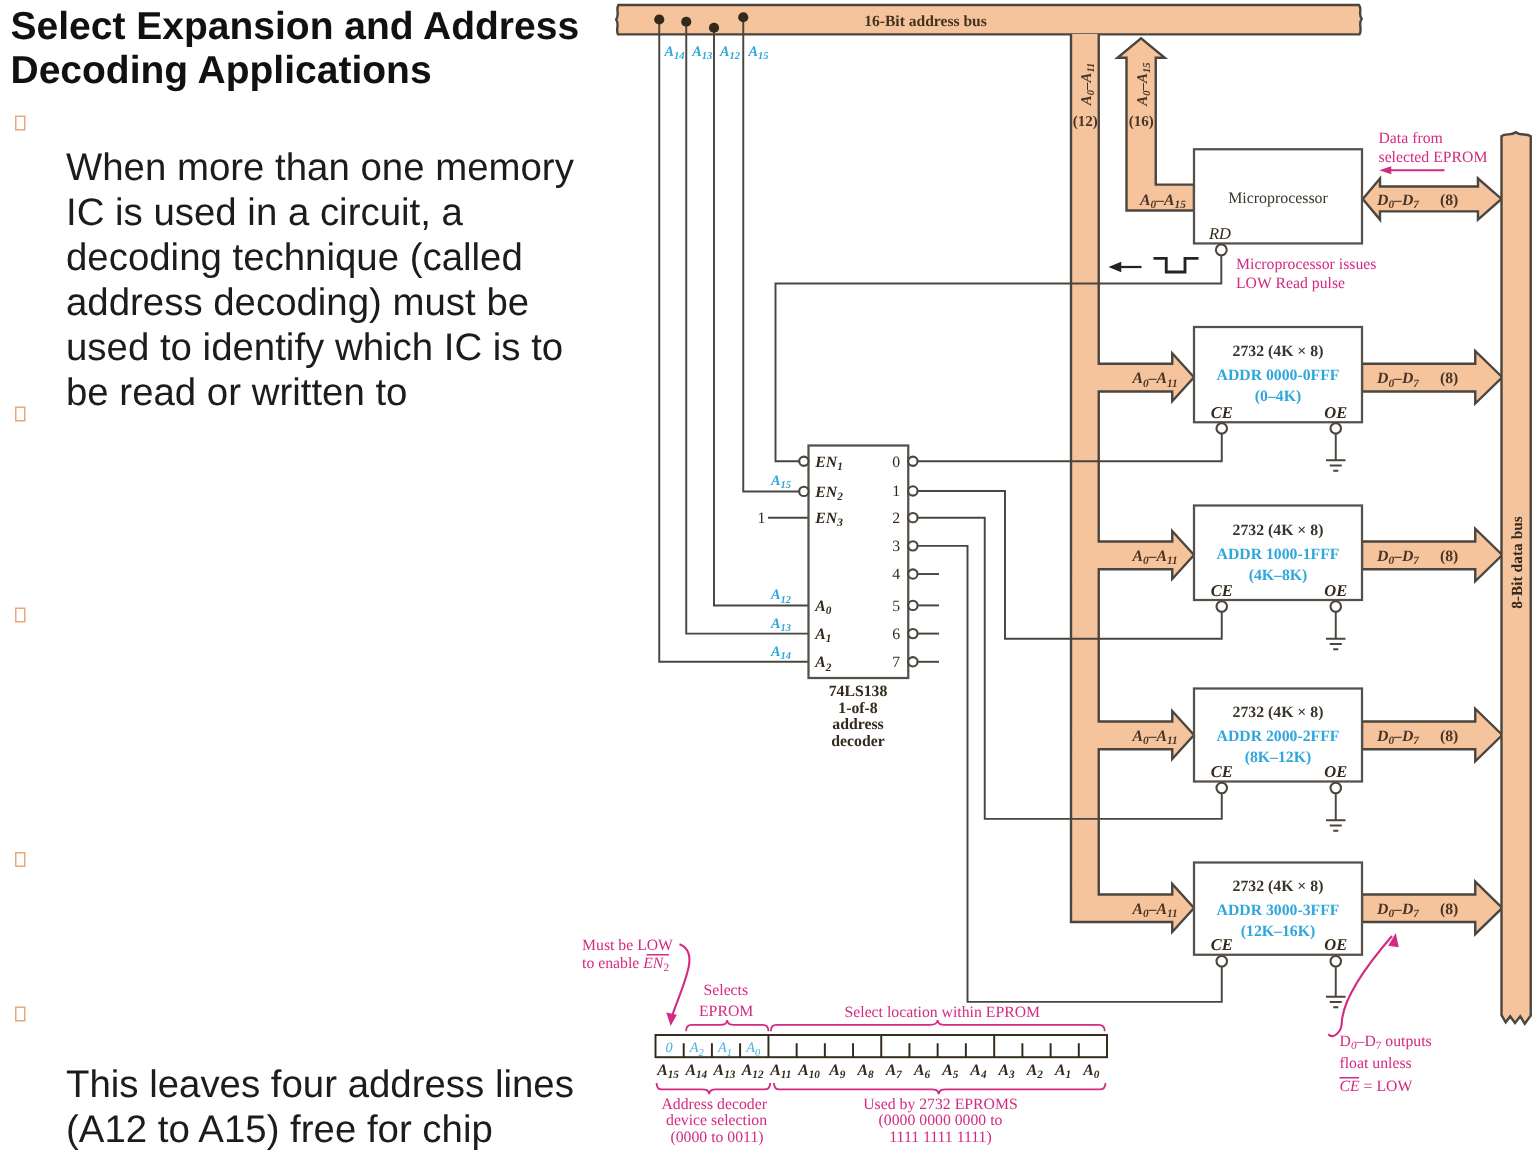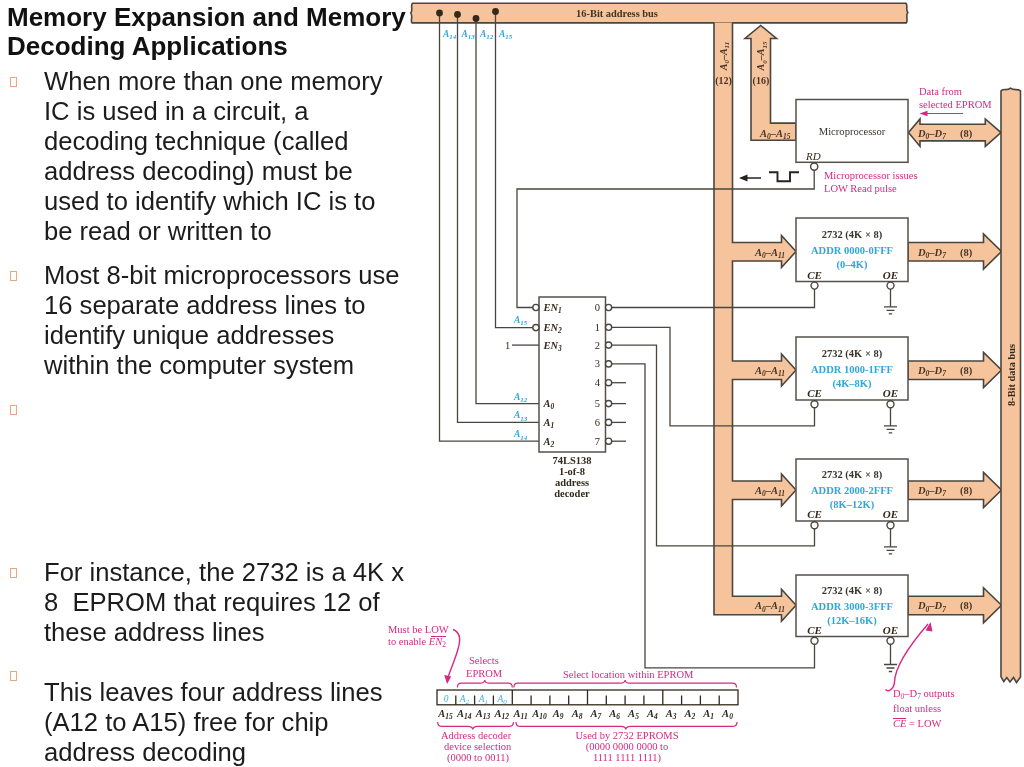--- a/index.html
+++ b/index.html
@@ -1,38 +1,36 @@
 <!DOCTYPE html>
 <html><head>
 <meta charset="utf-8">
 <style>
   html,body{margin:0;padding:0;}
   #page{position:relative;width:1024px;height:767px;background:#ffffff;overflow:hidden;
         font-family:"Liberation Sans",sans-serif;}
   .title{position:absolute;left:7px;top:3px;width:420px;font-size:26px;line-height:29px;
          font-weight:bold;color:#111;}
-  .para{position:absolute;left:44px;width:400px;font-size:25.6px;line-height:30px;color:#1c1c1c;}
+  .para{position:absolute;left:44px;width:400px;font-size:25.6px;line-height:30px;color:#1c1c1c;margin-top:31px;}
   .bl{position:absolute;left:10px;width:5.4px;height:8px;border:1.4px solid #e9a77c;background:#fff;}
   svg{position:absolute;left:0;top:0;}
   svg text{font-family:"Liberation Serif",serif;}
 </style>
 </head>
 <body>
 <div id="page">
-  <div class="title">Memory Expansion and Memory Decoding Applications</div>
+  <div class="title">Select Expansion and Address Decoding Applications</div>
 
   <div class="para" style="top:66.2px">When more than one memory<br>IC is used in a circuit, a<br>decoding technique (called<br>address decoding) must be<br>used to identify which IC is to<br>be read or written to</div>
   <div class="bl" style="top:77px"></div>
 
-  <div class="para" style="top:260px">Most 8-bit microprocessors use<br>16 separate address lines to<br>identify unique addresses<br>within the computer system</div>
   <div class="bl" style="top:270.5px"></div>
 
   <div class="bl" style="top:404.5px"></div>
 
-  <div class="para" style="top:557.2px">For instance, the 2732 is a 4K x<br>8&nbsp; EPROM that requires 12 of<br>these address lines</div>
   <div class="bl" style="top:567.5px"></div>
 
   <div class="para" style="top:677px">This leaves four address lines<br>(A12 to A15) free for chip<br>address decoding</div>
   <div class="bl" style="top:670.5px"></div>
 
   <svg width="1024" height="767" viewBox="0 0 1024 767">
 
   <g fill="#f6c49c" stroke="#4a453e" stroke-width="1.6">
 
     <path d="M412.3,3.3 L906,3.3 C908.3,6.5 905.2,9 907.8,12.5 C905.2,16 908.5,19.5 906.3,22.9 L412,22.9 C410.2,19.5 413.2,16.5 410.8,13 C413.2,9.5 410.4,6.5 412.3,3.3 Z"></path>

